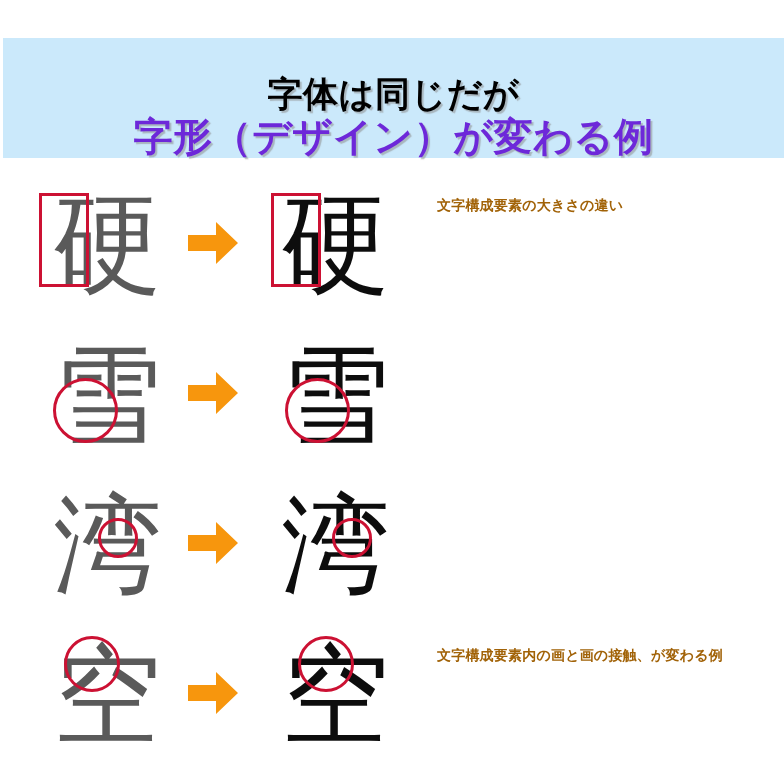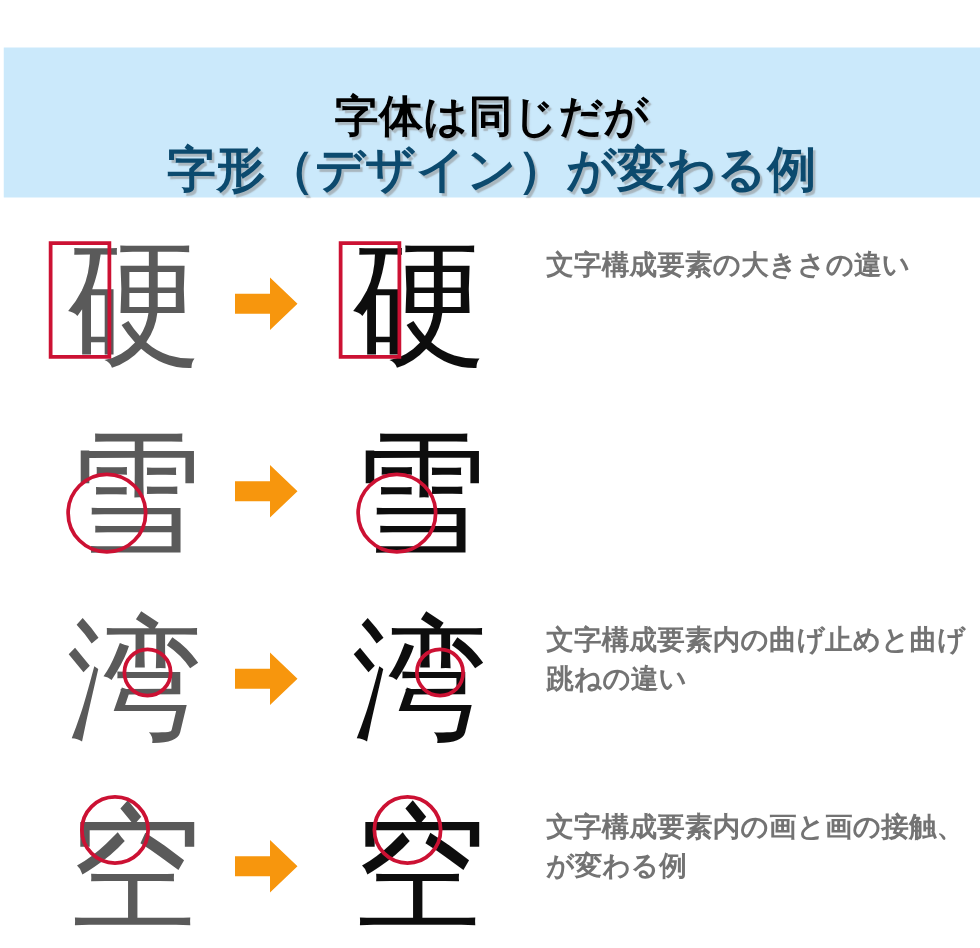--- a/index.html
+++ b/index.html
@@ -105,34 +105,34 @@
     height: 46px;
   }
   .arrow-wrap svg { display: block; }
 
   
   .caption {
     position: absolute;
     left: 437px;
     top: 26px;
     width: 336px;
-    color: #737373;
-    font-size: 22px;
+    color: #a16207;
+    font-size: 14px;
     font-weight: bold;
     line-height: 1.42;
     letter-spacing: 0.2px;
     text-align: left;
   }
 </style>
 </head>
 <body style="background: rgb(255, 255, 255);">
 
 <div id="header-banner" style="background: rgb(203, 233, 251);">
   <div class="title-line" id="title-line-1" style="color: rgb(0, 0, 0); margin-top: 38px;">字体は同じだが</div>
-  <div class="title-line" id="title-line-2" style="color: #0c4a6e;">字形（デザイン）が変わる例</div>
+  <div class="title-line" id="title-line-2" style="color: #6d28d9;">字形（デザイン）が変わる例</div>
 </div>
 
 <div id="rows-container">
     <div class="example-row" id="row-0">
       <div class="glyph-area before">
         <div class="glyph old" style="color: rgb(90, 90, 90);">硬</div>
         <div class="marker rect" style="left: 19px; top: 23px; width: 50px; height: 94px; border-color: rgb(204, 17, 51);"></div>
       </div>
       <div class="arrow-wrap">
         <svg width="54" height="46" viewBox="0 0 54 46" xmlns="http://www.w3.org/2000/svg">
@@ -167,21 +167,20 @@
       </div>
       <div class="arrow-wrap">
         <svg width="54" height="46" viewBox="0 0 54 46" xmlns="http://www.w3.org/2000/svg">
           <path d="M2 15 L30 15 L30 2 L52 23 L30 44 L30 31 L2 31 Z" fill="#f7960d"></path>
         </svg>
       </div>
       <div class="glyph-area after">
         <div class="glyph new" style="color: rgb(13, 13, 13);">湾</div>
         <div class="marker circle" style="left: 84px; top: 48px; width: 40px; height: 40px; border-color: rgb(204, 17, 51);"></div>
       </div>
-      <div class="caption">文字構成要素内の曲げ止めと曲げ跳ねの違い</div>
     </div>
     <div class="example-row" id="row-3">
       <div class="glyph-area before">
         <div class="glyph old" style="color: rgb(90, 90, 90);">空</div>
         <div class="marker circle" style="left: 44px; top: 16px; width: 56px; height: 56px; border-color: rgb(204, 17, 51);"></div>
       </div>
       <div class="arrow-wrap">
         <svg width="54" height="46" viewBox="0 0 54 46" xmlns="http://www.w3.org/2000/svg">
           <path d="M2 15 L30 15 L30 2 L52 23 L30 44 L30 31 L2 31 Z" fill="#f7960d"></path>
         </svg>

